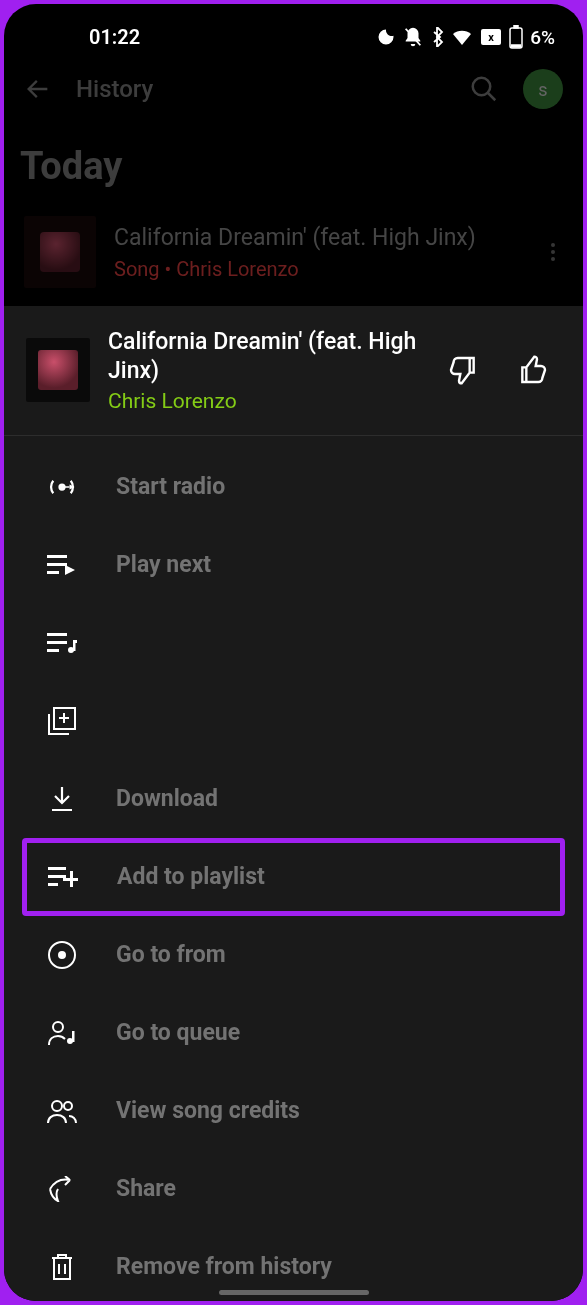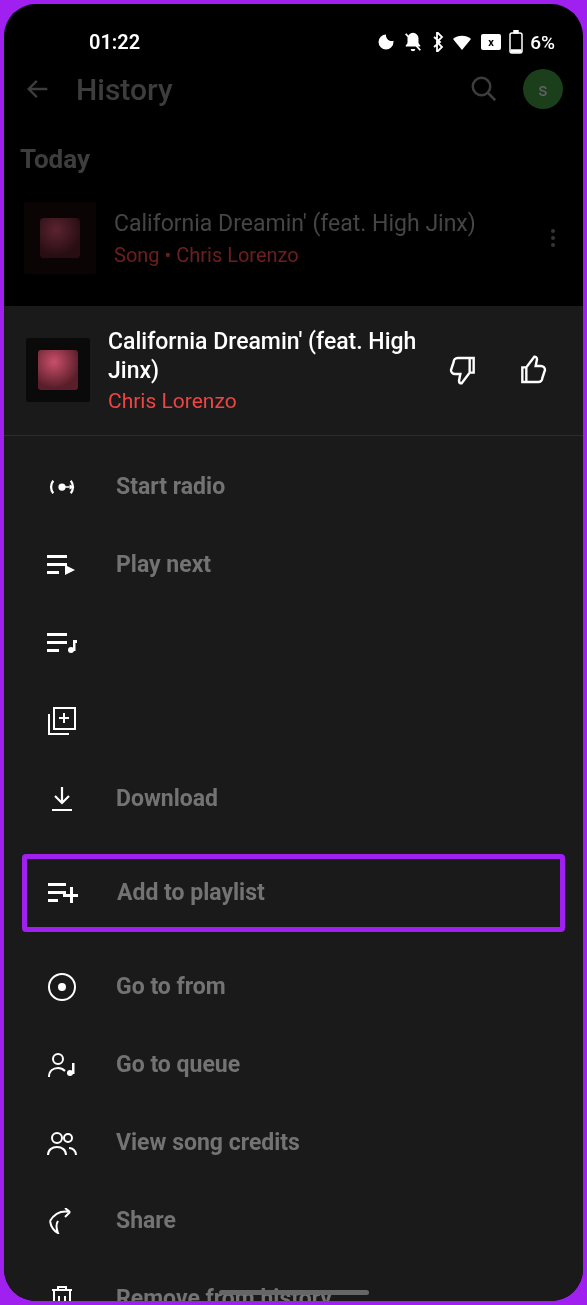--- a/index.html
+++ b/index.html
@@ -18,60 +18,60 @@
     left: 4px;
     right: 4px;
     bottom: 4px;
     background: #000;
     border-radius: 32px;
     overflow: hidden;
   }
   .status-bar {
     height: 50px;
     display: flex;
-    align-items: flex-end;
+    align-items: center;
     justify-content: space-between;
     padding: 16px 28px 0 85px;
     font-size: 20px;
     font-weight: 600;
   }
   .status-right {
     display: flex;
     align-items: center;
     gap: 6px;
   }
   .status-right svg { display: block; }
   .battery-pct { font-size: 19px; font-weight: 500; }
   .app-bar {
     height: 70px;
     display: flex;
     align-items: center;
     padding: 0 20px;
     gap: 24px;
   }
   .app-title {
-    font-size: 30px;
+    font-size: 24px;
     font-weight: 500;
     color: #888;
     flex: 1;
   }
   .avatar {
     width: 40px;
     height: 40px;
     border-radius: 50%;
     background: #3d8b3d;
     display: flex;
     align-items: center;
     justify-content: center;
     font-size: 18px;
     color: #ddd;
   }
   .dimmed { opacity: 0.45; }
   .section-heading {
-    font-size: 26px;
+    font-size: 38px;
     font-weight: 700;
     color: #888;
     padding: 20px 16px 18px;
   }
   .list-row {
     display: flex;
     align-items: center;
     padding: 10px 18px 0 20px;
     gap: 18px;
   }
@@ -119,41 +119,41 @@
     border-radius: 2px;
     display:flex;align-items:center;justify-content:center;
   }
   .sheet-thumb-inner{
     width:40px;height:40px;
     background: radial-gradient(circle at 40% 30%, #c94f6a, #5a1e2a 70%);
     border-radius:3px;
   }
   .sheet-title-block { flex: 1; min-width: 0; }
   .sheet-title { font-size: 23px; color: #fff; line-height: 1.25; font-weight: 500; }
-  .sheet-artist { font-size: 21px; color: #ef4444; margin-top: 3px; }
+  .sheet-artist { font-size: 21px; color: #84cc16; margin-top: 3px; }
   .thumb-btn { width: 52px; display: flex; justify-content: center; }
 
   .menu-list { padding: 12px 0 6px; }
   .menu-item {
     display: flex;
     align-items: center;
     height: 78px;
     padding: 0 28px 0 40px;
     gap: 36px;
   }
   .menu-item .icon-slot {
     width: 36px;
     display: flex;
     justify-content: center;
   }
   .menu-label { font-size: 23px; color: #737373; font-weight: 700; }
   .highlighted {
     border: 5px solid #a020f0;
     border-radius: 4px;
-    margin: 16px 18px;
+    margin: 0 18px;
     padding-left: 18px;
     height: 78px;
   }
   .nav-pill {
     position:absolute;
     bottom:6px;
     left:50%;
     transform:translateX(-50%);
     width:150px;height:5px;
     background:#666;border-radius:3px;

